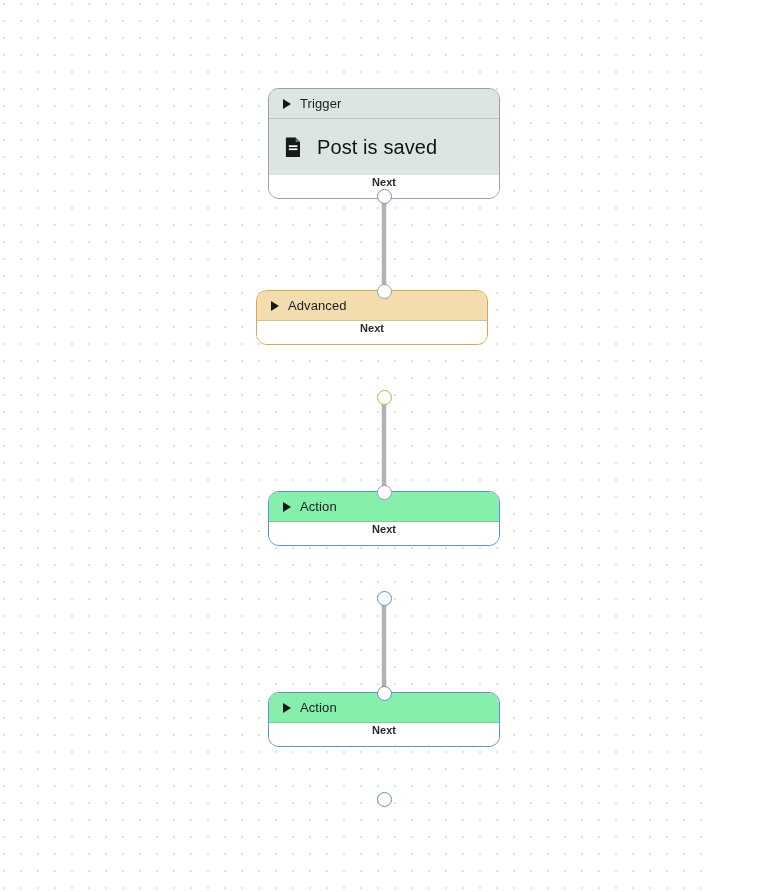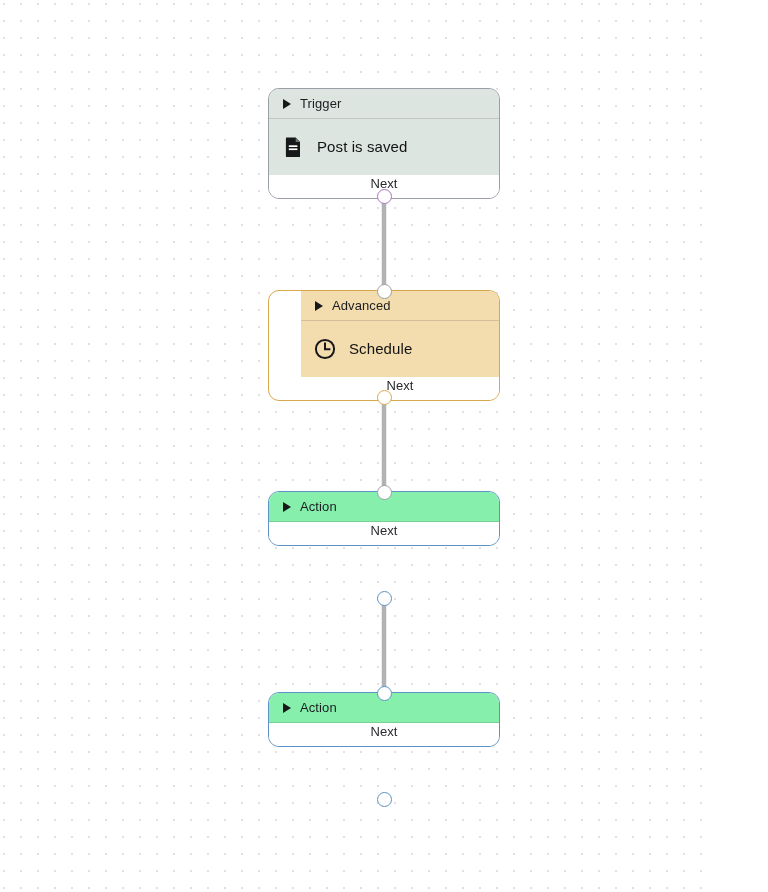--- a/index.html
+++ b/index.html
@@ -83,41 +83,42 @@
     flex: 0 0 auto;
     width: 24px;
     height: 24px;
     margin-right: 12px;
     display: flex;
     align-items: center;
     justify-content: center;
   }
   .node-icon svg { display: block; }
   .node-title {
-    font-size: 15px;
+    font-size: 20px;
     color: #111315;
     line-height: 1.1;
     letter-spacing: 0.1px;
     white-space: nowrap;
   }
 
   .node-footer {
     height: 23px;
     background: #ffffff;
     display: flex;
     align-items: flex-start;
     justify-content: center;
     box-sizing: border-box;
   }
   .node-footer-label {
-    font-size: 13px;
+    font-size: 11px;
     color: #27292c;
     line-height: 1;
     padding-top: 2px;
     letter-spacing: 0.1px;
+    font-weight: bold;
   }
 
   
   .port {
     position: absolute;
     width: 15px;
     height: 15px;
     box-sizing: border-box;
     border-radius: 50%;
     background: #ffffff;
@@ -163,33 +164,24 @@
         </svg>
       </span>
       <span class="node-title">Post is saved</span>
     </div>
     <div class="node-footer">
       <span class="node-footer-label">Next</span>
     </div>
   </div>
   <div class="port" style="left:376.5px; top:188.5px; border-color:#a874c0;"></div>
 
-  <div class="node theme-advanced" style="left:268px; top:290px;padding-left:32px;">
+  <div class="node theme-advanced" style="left:256px; top:290px;">
     <div class="node-header">
       <span class="disclosure"></span>
       <span class="node-header-label">Advanced</span>
-    </div>
-    <div class="node-body">
-      <span class="node-icon">
-        <svg width="22" height="22" viewBox="0 0 22 22">
-          <circle cx="11" cy="11" r="9.1" fill="none" stroke="#16181a" stroke-width="2"></circle>
-          <path d="M11 5.6 v5.7 h4.4" fill="none" stroke="#16181a" stroke-width="2" stroke-linecap="square"></path>
-        </svg>
-      </span>
-      <span class="node-title">Schedule</span>
     </div>
     <div class="node-footer">
       <span class="node-footer-label">Next</span>
     </div>
   </div>
   <div class="port" style="left:376.5px; top:283.5px; border-color:#9aa0a6;"></div>
   <div class="port" style="left:376.5px; top:389.5px; border-color:#d7a94c;"></div>
 
   <div class="node theme-action" style="left:268px; top:491px;">
     <div class="node-header">

